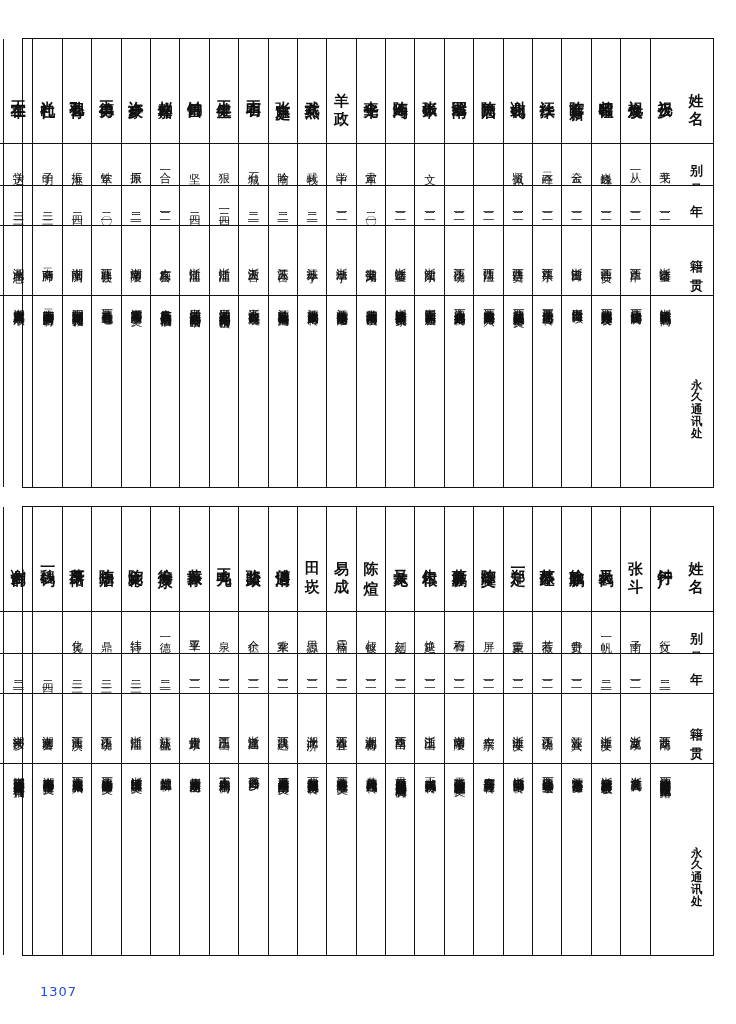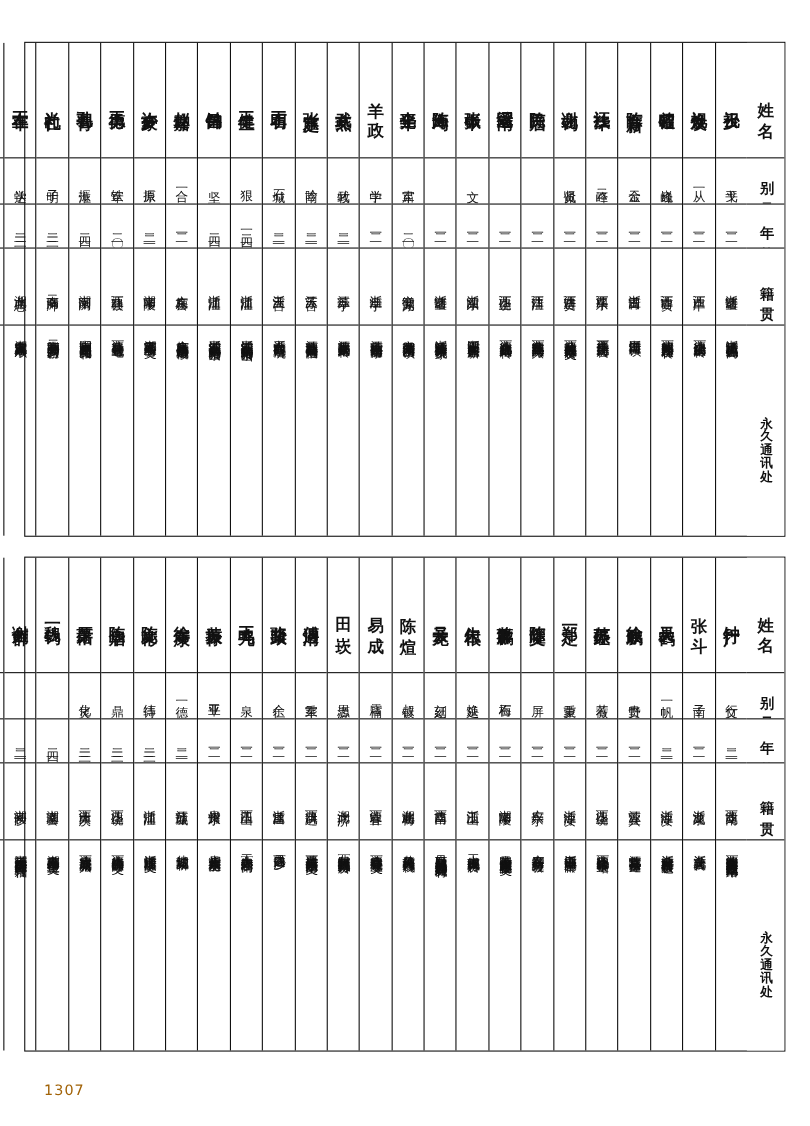--- a/index.html
+++ b/index.html
@@ -98,21 +98,21 @@
     padding-top: 4px;
   }
   .addr .vtext { max-height: 215px; }
 
   .page-number {
     position: absolute;
     left: 40px;
     top: 984px;
     font-size: 13px;
     font-family: "DejaVu Sans", "Liberation Sans", sans-serif;
-    color: #a16207;
+    color: #1d4ed8;
     letter-spacing: 1px;
     text-align: right;
   }
 </style>
 </head>
 <body>
 
 <div class="page">
 
   <div class="table-block" id="block-1">

